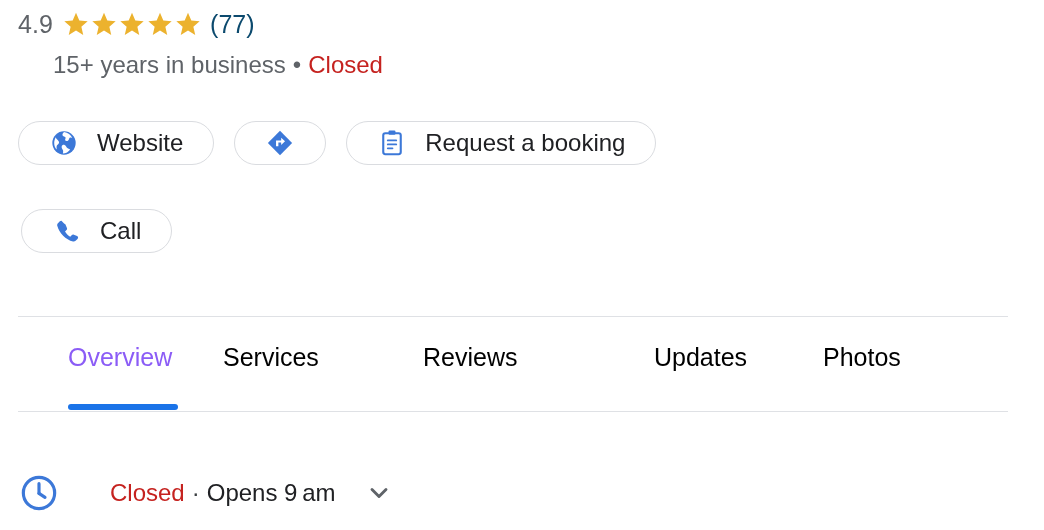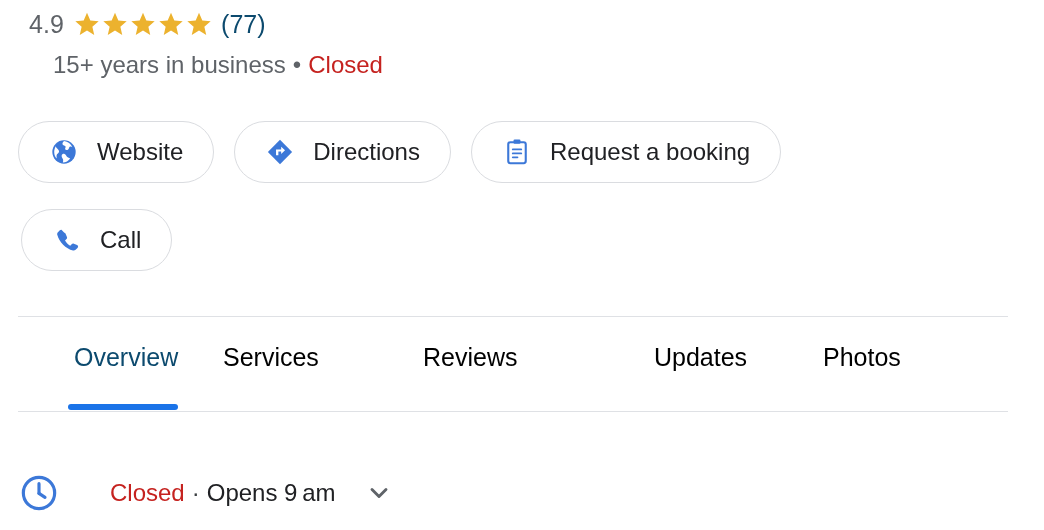--- a/index.html
+++ b/index.html
@@ -11,21 +11,21 @@
     width: 1044px; height: 530px;
     font-family: "Liberation Sans", sans-serif;
     -webkit-font-smoothing: antialiased;
     overflow: hidden;
     position: relative;
   }
 
   
   .rating-row {
     position: absolute;
-    left: 29px; top: 8px;
+    left: 18px; top: 8px;
     display: flex;
     align-items: center;
     height: 32px;
   }
   .rating-value {
     font-size: 25px;
     color: #5f6368;
     line-height: 32px;
     letter-spacing: 0.1px;
   }
@@ -66,21 +66,21 @@
   }
   .chips-row-2 {
     position: absolute;
     left: 21px; top: 209px;
     display: flex;
     align-items: center;
   }
   .chip {
     display: inline-flex;
     align-items: center;
-    height: 62px;
+    height: 44px;
     border: 1px solid #dadce0;
     border-radius: 34px;
     background: #fff;
     padding: 0 30px;
     margin-right: 20px;
     cursor: pointer;
     white-space: nowrap;
   }
   .chip:last-child { margin-right: 0; }
   .chip-icon {
@@ -119,21 +119,21 @@
   }
   .tab {
     position: relative;
     font-size: 25px;
     line-height: 34px;
     color: #000000;
     cursor: pointer;
     padding: 0;
     white-space: nowrap;
   }
-  .tab.active { color: #0c4a6e; margin-left: 6px; }
+  .tab.active { color: #8b5cf6; }
   .tab-underline {
     position: absolute;
     left: 68px; top: 404px;
     width: 110px; height: 6px;
     border-radius: 3px;
     background: #1a73e8;
   }
 
   
   .hours-row {
@@ -215,21 +215,20 @@
     <span class="chip-label">Website</span>
   </div>
 
   <div class="chip">
     <span class="chip-icon">
       <svg width="28" height="28" viewBox="0 0 24 24">
         <path d="M12 1.6 L22.4 12 L12 22.4 L1.6 12 Z" fill="#3c78d8"></path>
         <path d="M13.0 7.5 L16.3 10.6 L13.0 13.7 L13.0 11.6 L10.6 11.6 L10.6 14.8 L8.6 14.8 L8.6 9.9 L13.0 9.9 Z" fill="#ffffff"></path>
       </svg>
     </span>
-    <span class="chip-label">Directions</span>
   </div>
 
   <div class="chip">
     <span class="chip-icon">
       <svg width="28" height="28" viewBox="0 0 24 24">
         <rect x="4.5" y="3.6" width="15" height="18.0" rx="1.8" fill="none" stroke="#3c78d8" stroke-width="1.8"></rect>
         <rect x="9.0" y="1.3" width="6" height="3.6" rx="1.0" fill="#3c78d8"></rect>
         <rect x="7.6" y="9.0" width="8.8" height="1.6" rx="0.8" fill="#3c78d8"></rect>
         <rect x="7.6" y="12.4" width="8.8" height="1.6" rx="0.8" fill="#3c78d8"></rect>
         <rect x="7.6" y="15.8" width="5.6" height="1.6" rx="0.8" fill="#3c78d8"></rect>

